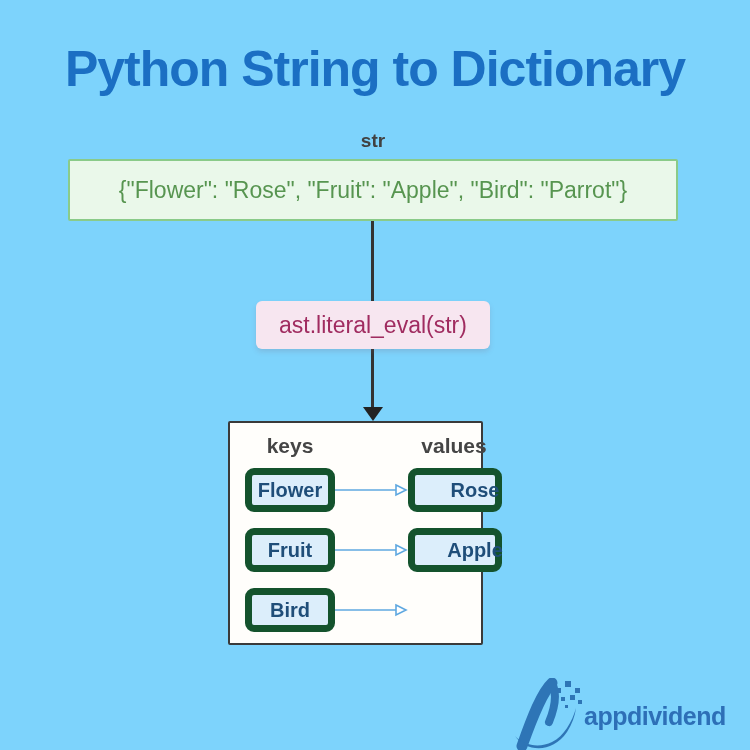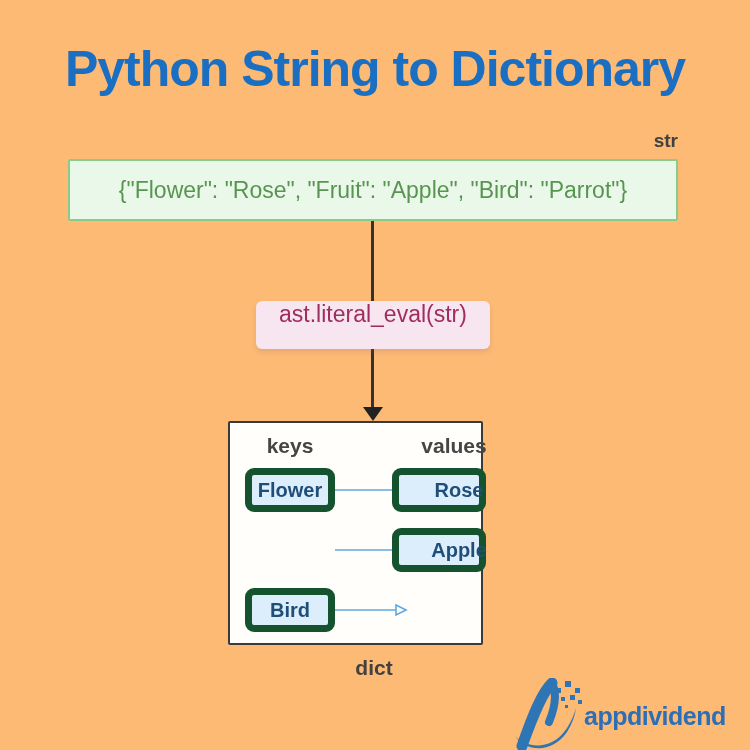--- a/index.html
+++ b/index.html
@@ -4,40 +4,40 @@
 <style>
   html, body { margin: 0; padding: 0; }
   body {
     font-family: "Liberation Sans", "DejaVu Sans", sans-serif;
     background: #fffefb;
   }
   .canvas {
     position: relative;
     width: 750px;
     height: 750px;
-    background: #fdba74;
+    background: #7dd3fc;
     overflow: hidden;
   }
   .title {
     position: absolute;
     top: 40px; left: 0; width: 750px;
     text-align: center;
     font-size: 50px;
     font-weight: bold;
     letter-spacing: -1px;
     color: #1b6fc3;
   }
   .small-label {
     position: absolute;
     text-align: center;
     font-size: 19px;
     font-weight: 600;
     color: #414141;
   }
-  .str-label { top: 130px; left: 68px; width: 610px; text-align: right; }
+  .str-label { top: 130px; left: 68px; width: 610px; }
   .dict-label { top: 656px; left: 228px; width: 292px; font-size: 21px; }
   .string-box {
     position: absolute;
     left: 68px; top: 159px;
     width: 610px; height: 62px;
     box-sizing: border-box;
     background: #eaf8ea;
     border: 2px solid #8acb89;
     border-radius: 2px;
     display: flex; align-items: center; justify-content: center;
@@ -58,21 +58,21 @@
     border-right: 10px solid transparent;
     border-top: 14px solid #222222;
   }
   .transform-box {
     position: absolute;
     left: 256px; top: 301px;
     width: 234px; height: 48px;
     background: #f7e6f0;
     border-radius: 6px;
     box-shadow: 0 3px 5px rgba(120,90,110,0.18);
-    display: flex; justify-content: center;
+    display: flex; align-items: center; justify-content: center;
     font-size: 23px;
     color: #a02c60;
     z-index: 2;
   }
   .dict-box {
     position: absolute;
     left: 228px; top: 421px;
     width: 255px; height: 224px;
     box-sizing: border-box;
     background: #fffefb;
@@ -97,21 +97,21 @@
     background: #dcEEfb;
     background: #dceefb;
     border: 7px solid #14532d;
     border-radius: 9px;
     display: flex; align-items: center; justify-content: center;
     font-size: 20px;
     font-weight: 600;
     color: #1f4e79;
   }
   .pill.key   { left: 15px;  width: 90px; }
-  .pill.value { left: 162px; width: 94px; padding-left: 40px; }
+  .pill.value { left: 178px; width: 94px; padding-left: 40px; }
   .row-0 { top: 45px; }
   .row-1 { top: 105px; }
   .row-2 { top: 165px; }
   .map-arrow {
     position: absolute;
     left: 105px;
     width: 73px; height: 16px;
   }
   .arr-0 { top: 59px; }
   .arr-1 { top: 119px; }
@@ -160,34 +160,34 @@
     <div class="col-header keys">keys</div>
     <div class="col-header values">values</div>
 
     <div class="pill key row-0">Flower</div>
     <svg class="map-arrow arr-0" viewBox="0 0 73 16">
       <line x1="0" y1="8" x2="61" y2="8" stroke="#5fa8e0" stroke-width="1.6"></line>
       <polygon points="61,3 71,8 61,13" fill="#ffffff" stroke="#5fa8e0" stroke-width="1.6"></polygon>
     </svg>
     <div class="pill value row-0">Rose</div>
 
+    <div class="pill key row-1">Fruit</div>
     <svg class="map-arrow arr-1" viewBox="0 0 73 16">
       <line x1="0" y1="8" x2="61" y2="8" stroke="#5fa8e0" stroke-width="1.6"></line>
       <polygon points="61,3 71,8 61,13" fill="#ffffff" stroke="#5fa8e0" stroke-width="1.6"></polygon>
     </svg>
     <div class="pill key row-2">Bird</div>
 
     <div class="pill value row-1">Apple</div>
     <svg class="map-arrow arr-2" viewBox="0 0 73 16">
       <line x1="0" y1="8" x2="61" y2="8" stroke="#5fa8e0" stroke-width="1.6"></line>
       <polygon points="61,3 71,8 61,13" fill="#ffffff" stroke="#5fa8e0" stroke-width="1.6"></polygon>
     </svg>
   </div>
 
-  <div class="small-label dict-label">dict</div>
 
   <div class="logo">
     <svg class="logo-mark" viewBox="0 0 80 74">
       <g fill="none" stroke="#2e75b6" stroke-linecap="round">
         <path d="M8,68 C18,40 28,14 38,5" stroke-width="11"></path>
         <path d="M38,5 C43,15 42,27 35,44" stroke-width="8"></path>
       </g>
       <path d="M1,58 C12,74 38,76 53,54 C58,46 61,38 62,30 C58,44 50,58 38,64 C26,70 10,68 1,58 Z" fill="#2e75b6"></path>
       <g fill="#2e75b6">
         <rect x="42" y="10" width="5" height="5"></rect>

